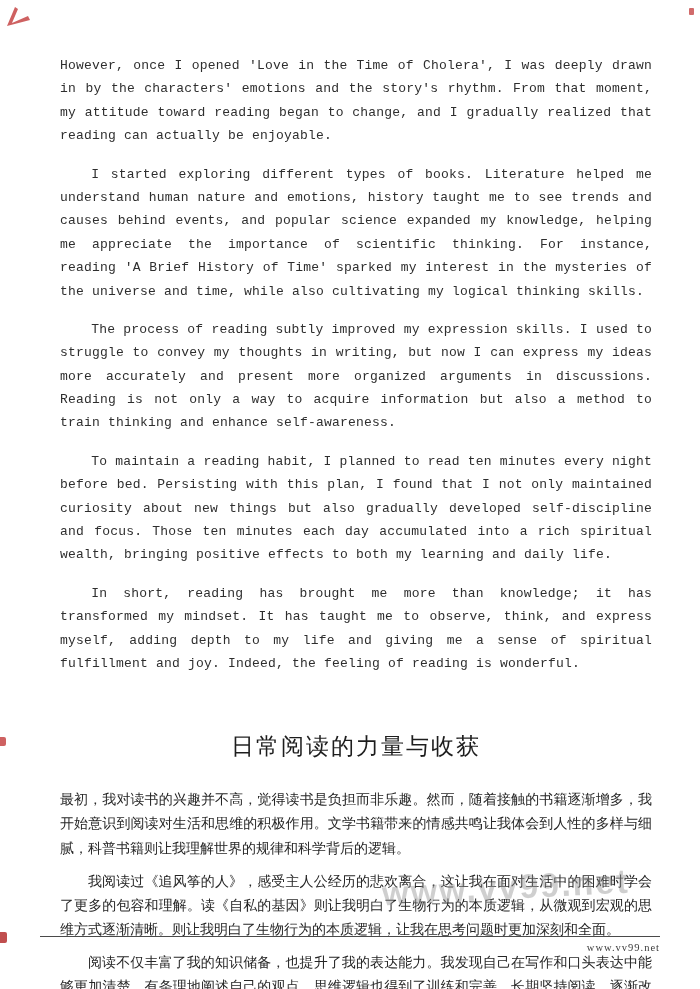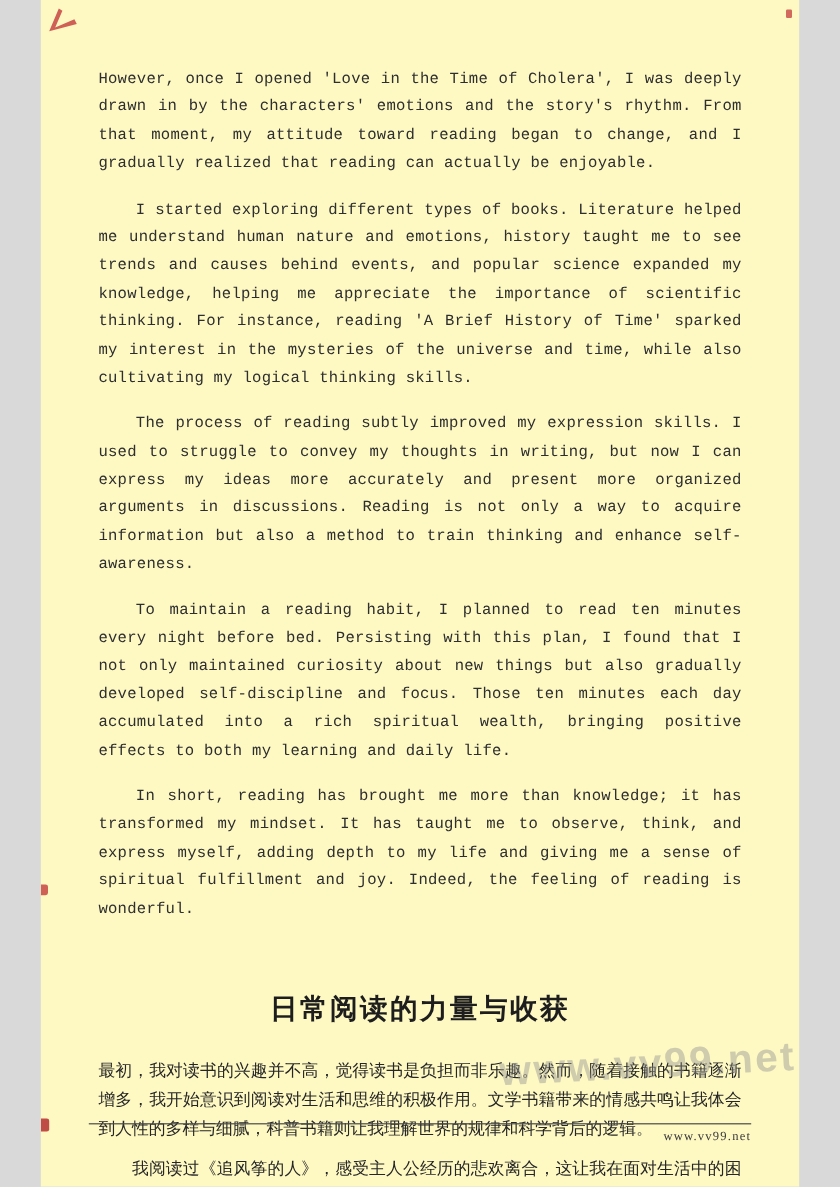--- a/index.html
+++ b/index.html
@@ -1,41 +1,41 @@
 <!DOCTYPE html>
 <html><head>
 <meta charset="utf-8">
 <style>
   html,body { margin:0; padding:0; background:#d9d9d9; }
   .page {
     position:relative;
-    width:632px; height:989px;
+    width:700px; height:989px;
     margin:0 auto;
-    background:#fef9c3;
+    background:#ffffff;
     box-sizing:border-box;
-    padding:54px 48px 0 48px;
+    padding:54px 48px 0 60px;
     overflow:hidden;
     font-family:"Liberation Mono","DejaVu Sans Mono",monospace;
     color:#2b2b2b;
   }
   .english-section p {
     margin:0 0 15px 0;
     font-size:13px;
     line-height:1.8;
     text-align:justify;
     letter-spacing:0.2px;
     color:#2e2e2e;
   }
   .english-section p.indent { text-indent:4ch; }
   .chinese-title {
     margin:56px 0 26px 0;
     text-align:center;
     font-family:"Liberation Serif","DejaVu Serif",serif;
     font-size:23px;
-    font-weight:bold;
+    font-weight:normal;
     color:#1d1d1d;
     letter-spacing:2px;
   }
   .chinese-section p {
     margin:0 0 9px 0;
     font-family:"Liberation Serif","DejaVu Serif",serif;
     font-size:14px;
     line-height:1.72;
     text-align:justify;
     color:#262626;

